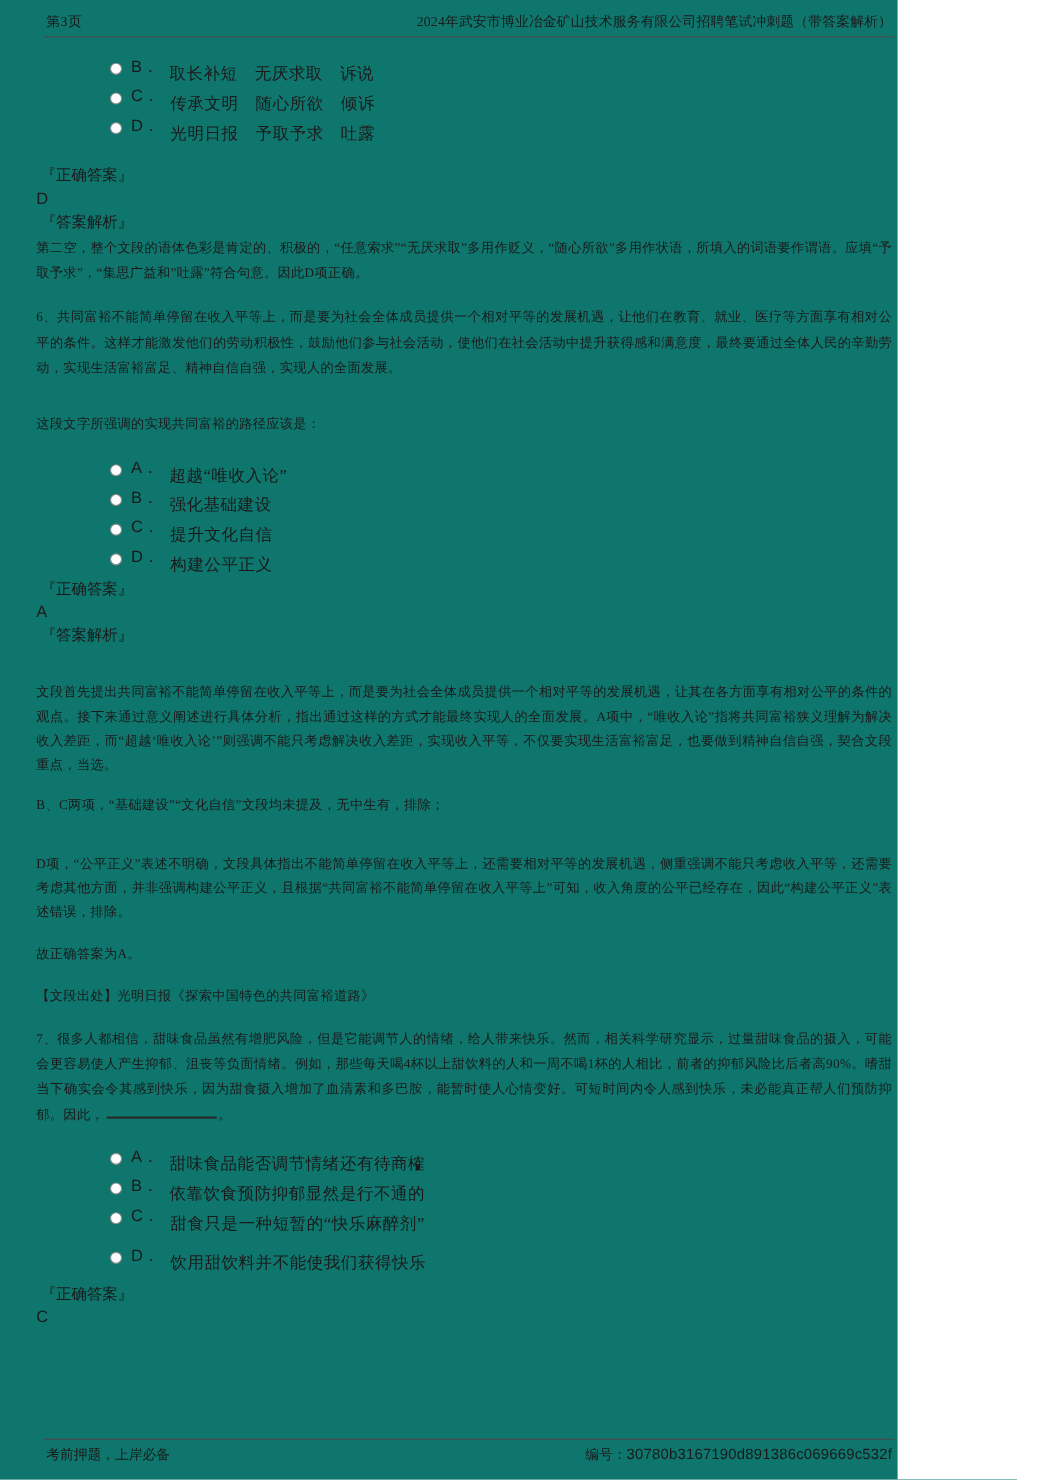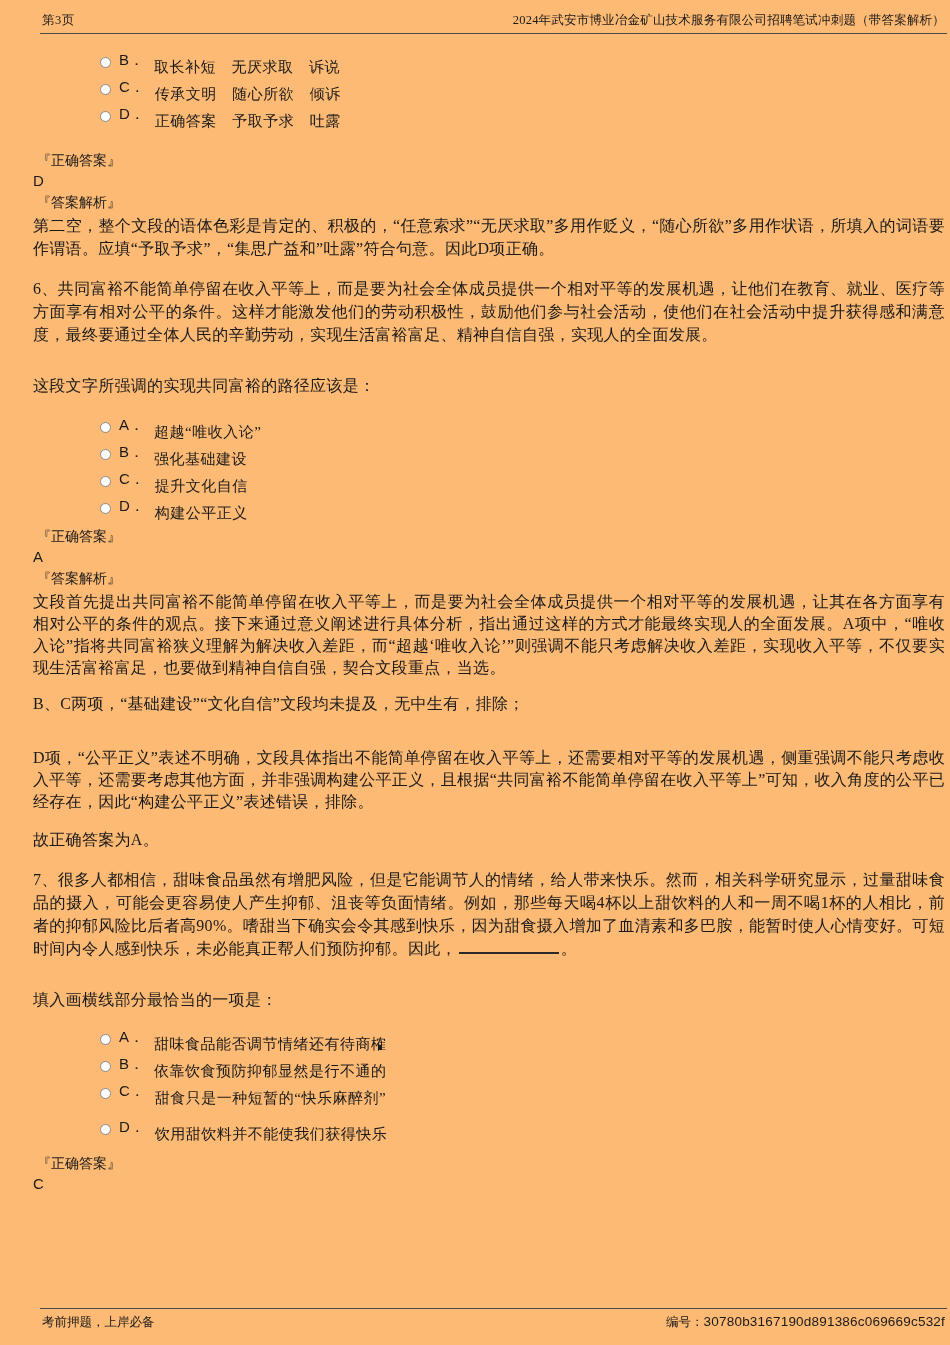--- a/index.html
+++ b/index.html
@@ -5,38 +5,38 @@
   * { box-sizing: border-box; }
   html, body { margin: 0; padding: 0; }
   body {
     width: 950px; height: 1345px;
     background: #ffffff;
     color: #1a1a1a;
     font-family: "Liberation Serif", "DejaVu Serif", serif;
     position: relative;
     overflow: hidden;
   }
-  .page { position: relative; width: 950px; height: 1345px; background: #fdba74; }
+  .page { position: relative; width: 816px; height: 1345px; background: #0f766e; }
 
   
   .header {
     margin: 0 3px 0 40px;
     padding: 12px 2px 4px 2px;
     border-bottom: 1px solid #4a4a4a;
     display: flex; justify-content: space-between; align-items: flex-end;
     font-size: 12.5px;
   }
   .header .page-num { letter-spacing: 0.5px; }
   .header .doc-title { letter-spacing: 0.2px; }
 
   
   .content { margin: 0 5px 0 33px; }
 
   .para {
-    font-size: 16px;
+    font-size: 12px;
     line-height: 23px;
     letter-spacing: 0.3px;
     margin: 0;
     text-align: justify;
   }
   .analysis-para { line-height: 22px; margin: 0 0 12px 0; }
 
   .opt-row {
     display: flex; align-items: center;
     margin-left: 67px;
@@ -81,21 +81,21 @@
   }
 
   
   .mt-opts1 { margin-top: 13px; }
   .mt-ans1  { margin-top: 23px; }
   .mt-exp   { margin-top: 1px; }
   .mt-q6    { margin-top: 17px; }
   .mt-prompt{ margin-top: 28px; }
   .mt-opts6 { margin-top: 15px; }
   .mt-ans6  { margin-top: 7px; }
-  .mt-exp6  { margin-top: 2px; }
+  .mt-exp6  { margin-top: 29px; }
   .mt-src   { margin-top: 16px; }
   .mt-q7    { margin-top: 17px; }
   .mt-opts7 { margin-top: 13px; }
   .mt-optD  { margin-top: 9px; }
   .mt-ans7  { margin-top: 13px; }
 
   
   .footer {
     position: absolute;
     left: 40px; right: 3px; top: 1308px;
@@ -130,21 +130,21 @@
         <span class="opt-text">取长补短　无厌求取　诉说</span>
       </div>
       <div class="opt-row">
         <span class="radio"></span>
         <span class="opt-letter">C．</span>
         <span class="opt-text">传承文明　随心所欲　倾诉</span>
       </div>
       <div class="opt-row">
         <span class="radio"></span>
         <span class="opt-letter">D．</span>
-        <span class="opt-text">正确答案　予取予求　吐露</span>
+        <span class="opt-text">光明日报　予取予求　吐露</span>
       </div>
     </div>
 
     <div class="ans-label mt-ans1">『正确答案』</div>
     <div class="ans-letter">D</div>
     <div class="ans-label" style="margin-top:2px;">『答案解析』</div>
     <p class="para mt-exp">第二空，整个文段的语体色彩是肯定的、积极的，“任意索求”“无厌求取”多用作贬义，“随心所欲”多用作状语，所填入的词语要作谓语。应填“予取予求”，“集思广益和”吐露”符合句意。因此D项正确。</p>
 
     <p class="para mt-q6">6、共同富裕不能简单停留在收入平等上，而是要为社会全体成员提供一个相对平等的发展机遇，让他们在教育、就业、医疗等方面享有相对公平的条件。这样才能激发他们的劳动积极性，鼓励他们参与社会活动，使他们在社会活动中提升获得感和满意度，最终要通过全体人民的辛勤劳动，实现生活富裕富足、精神自信自强，实现人的全面发展。</p>
     <p class="para mt-prompt">这段文字所强调的实现共同富裕的路径应该是：</p>
@@ -173,23 +173,23 @@
     </div>
 
     <div class="ans-label mt-ans6">『正确答案』</div>
     <div class="ans-letter">A</div>
     <div class="ans-label" style="margin-top:2px;">『答案解析』</div>
 
     <p class="para analysis-para mt-exp6">文段首先提出共同富裕不能简单停留在收入平等上，而是要为社会全体成员提供一个相对平等的发展机遇，让其在各方面享有相对公平的条件的观点。接下来通过意义阐述进行具体分析，指出通过这样的方式才能最终实现人的全面发展。A项中，“唯收入论”指将共同富裕狭义理解为解决收入差距，而“超越‘唯收入论’”则强调不能只考虑解决收入差距，实现收入平等，不仅要实现生活富裕富足，也要做到精神自信自强，契合文段重点，当选。</p>
     <p class="para analysis-para" style="margin-top:14px;">B、C两项，“基础建设”“文化自信”文段均未提及，无中生有，排除；</p>
     <p class="para analysis-para" style="margin-top:32px;">D项，“公平正义”表述不明确，文段具体指出不能简单停留在收入平等上，还需要相对平等的发展机遇，侧重强调不能只考虑收入平等，还需要考虑其他方面，并非强调构建公平正义，且根据“共同富裕不能简单停留在收入平等上”可知，收入角度的公平已经存在，因此“构建公平正义”表述错误，排除。</p>
     <p class="para analysis-para" style="margin-top:16px;">故正确答案为A。</p>
+    <p class="para analysis-para mt-src">【文段出处】光明日报《探索中国特色的共同富裕道路》</p>
 
     <p class="para mt-q7"><span>7、很多人都相信，甜味食品虽然有增肥风险，但是它能调节人的情绪，给人带来快乐。然而，相关科学研究显示，过量甜味食品的摄入，可能会更容易使人产生抑郁、沮丧等负面情绪。例如，那些每天喝4杯以上甜饮料的人和一周不喝1杯的人相比，前者的抑郁风险比后者高90%。嗜甜当下确实会令其感到快乐，因为甜食摄入增加了血清素和多巴胺，能暂时使人心情变好。可短时间内令人感到快乐，未必能真正帮人们预防抑郁。因此，</span><span class="blank-line"></span><span>。</span></p>
-    <p class="para mt-prompt">填入画横线部分最恰当的一项是：</p>
 
     <div class="mt-opts7">
       <div class="opt-row">
         <span class="radio"></span>
         <span class="opt-letter">A．</span>
         <span class="opt-text">甜味食品能否调节情绪还有待商榷</span>
       </div>
       <div class="opt-row">
         <span class="radio"></span>
         <span class="opt-letter">B．</span>

